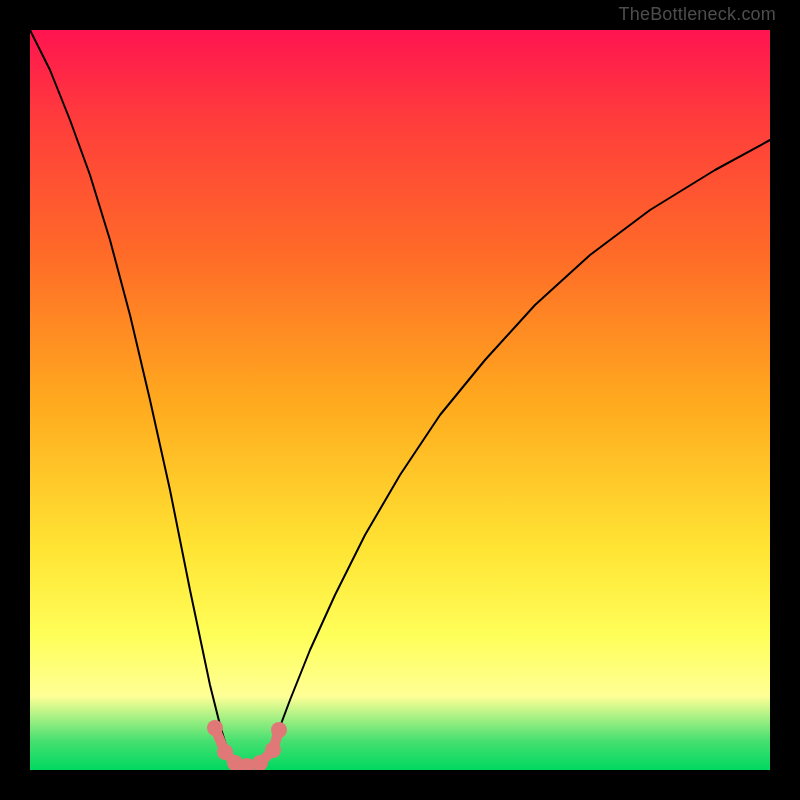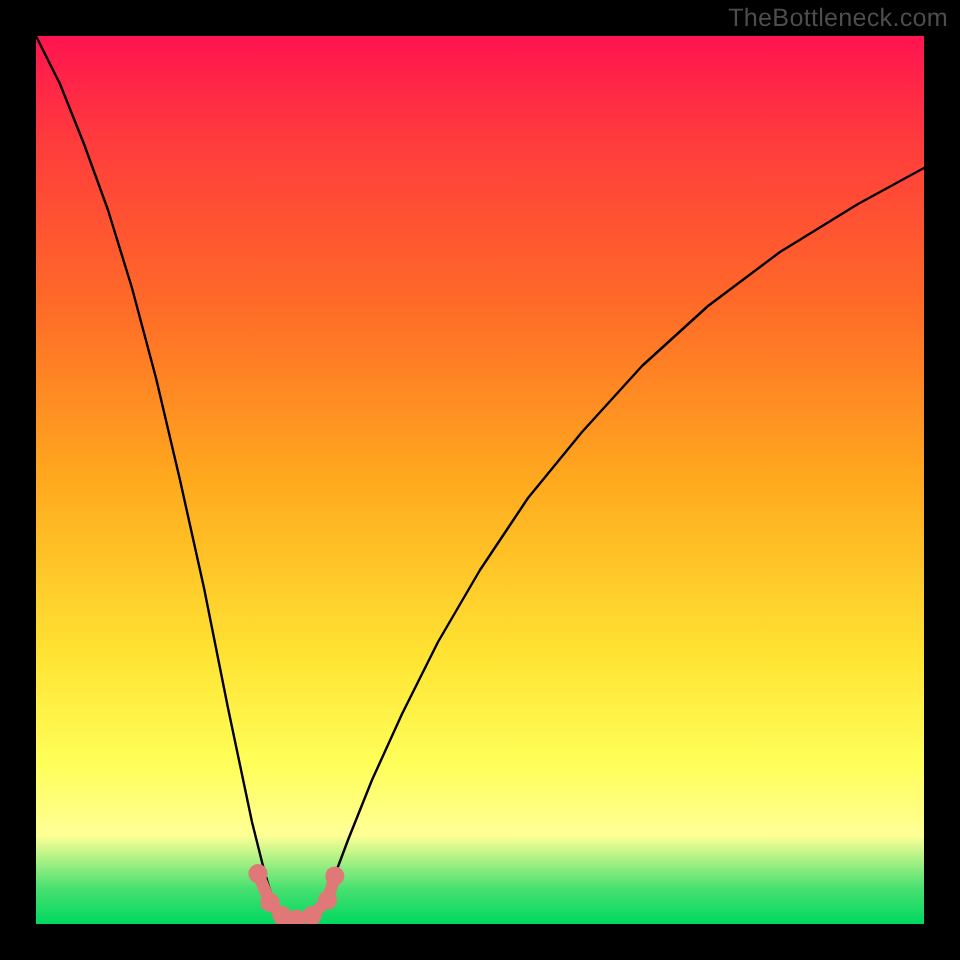--- a/index.html
+++ b/index.html
@@ -32,22 +32,22 @@
       #ffa91e 50%,
       #ffe433 70%,
       #ffff5a 82%,
       #ffff96 90%,
       #48e070 96%,
       #00d860 100%);
   }
   .watermark {
     position: absolute;
     top: 4px;
-    right: 10px;
-    font-size: 21px;
+    right: 24px;
+    font-size: 18px;
     font-weight: 500;
     color: #4d4d4d;
     letter-spacing: 0.2px;
   }
   svg.overlay {
     position: absolute;
     top: 0;
     left: 0;
     width: 740px;
     height: 740px;

